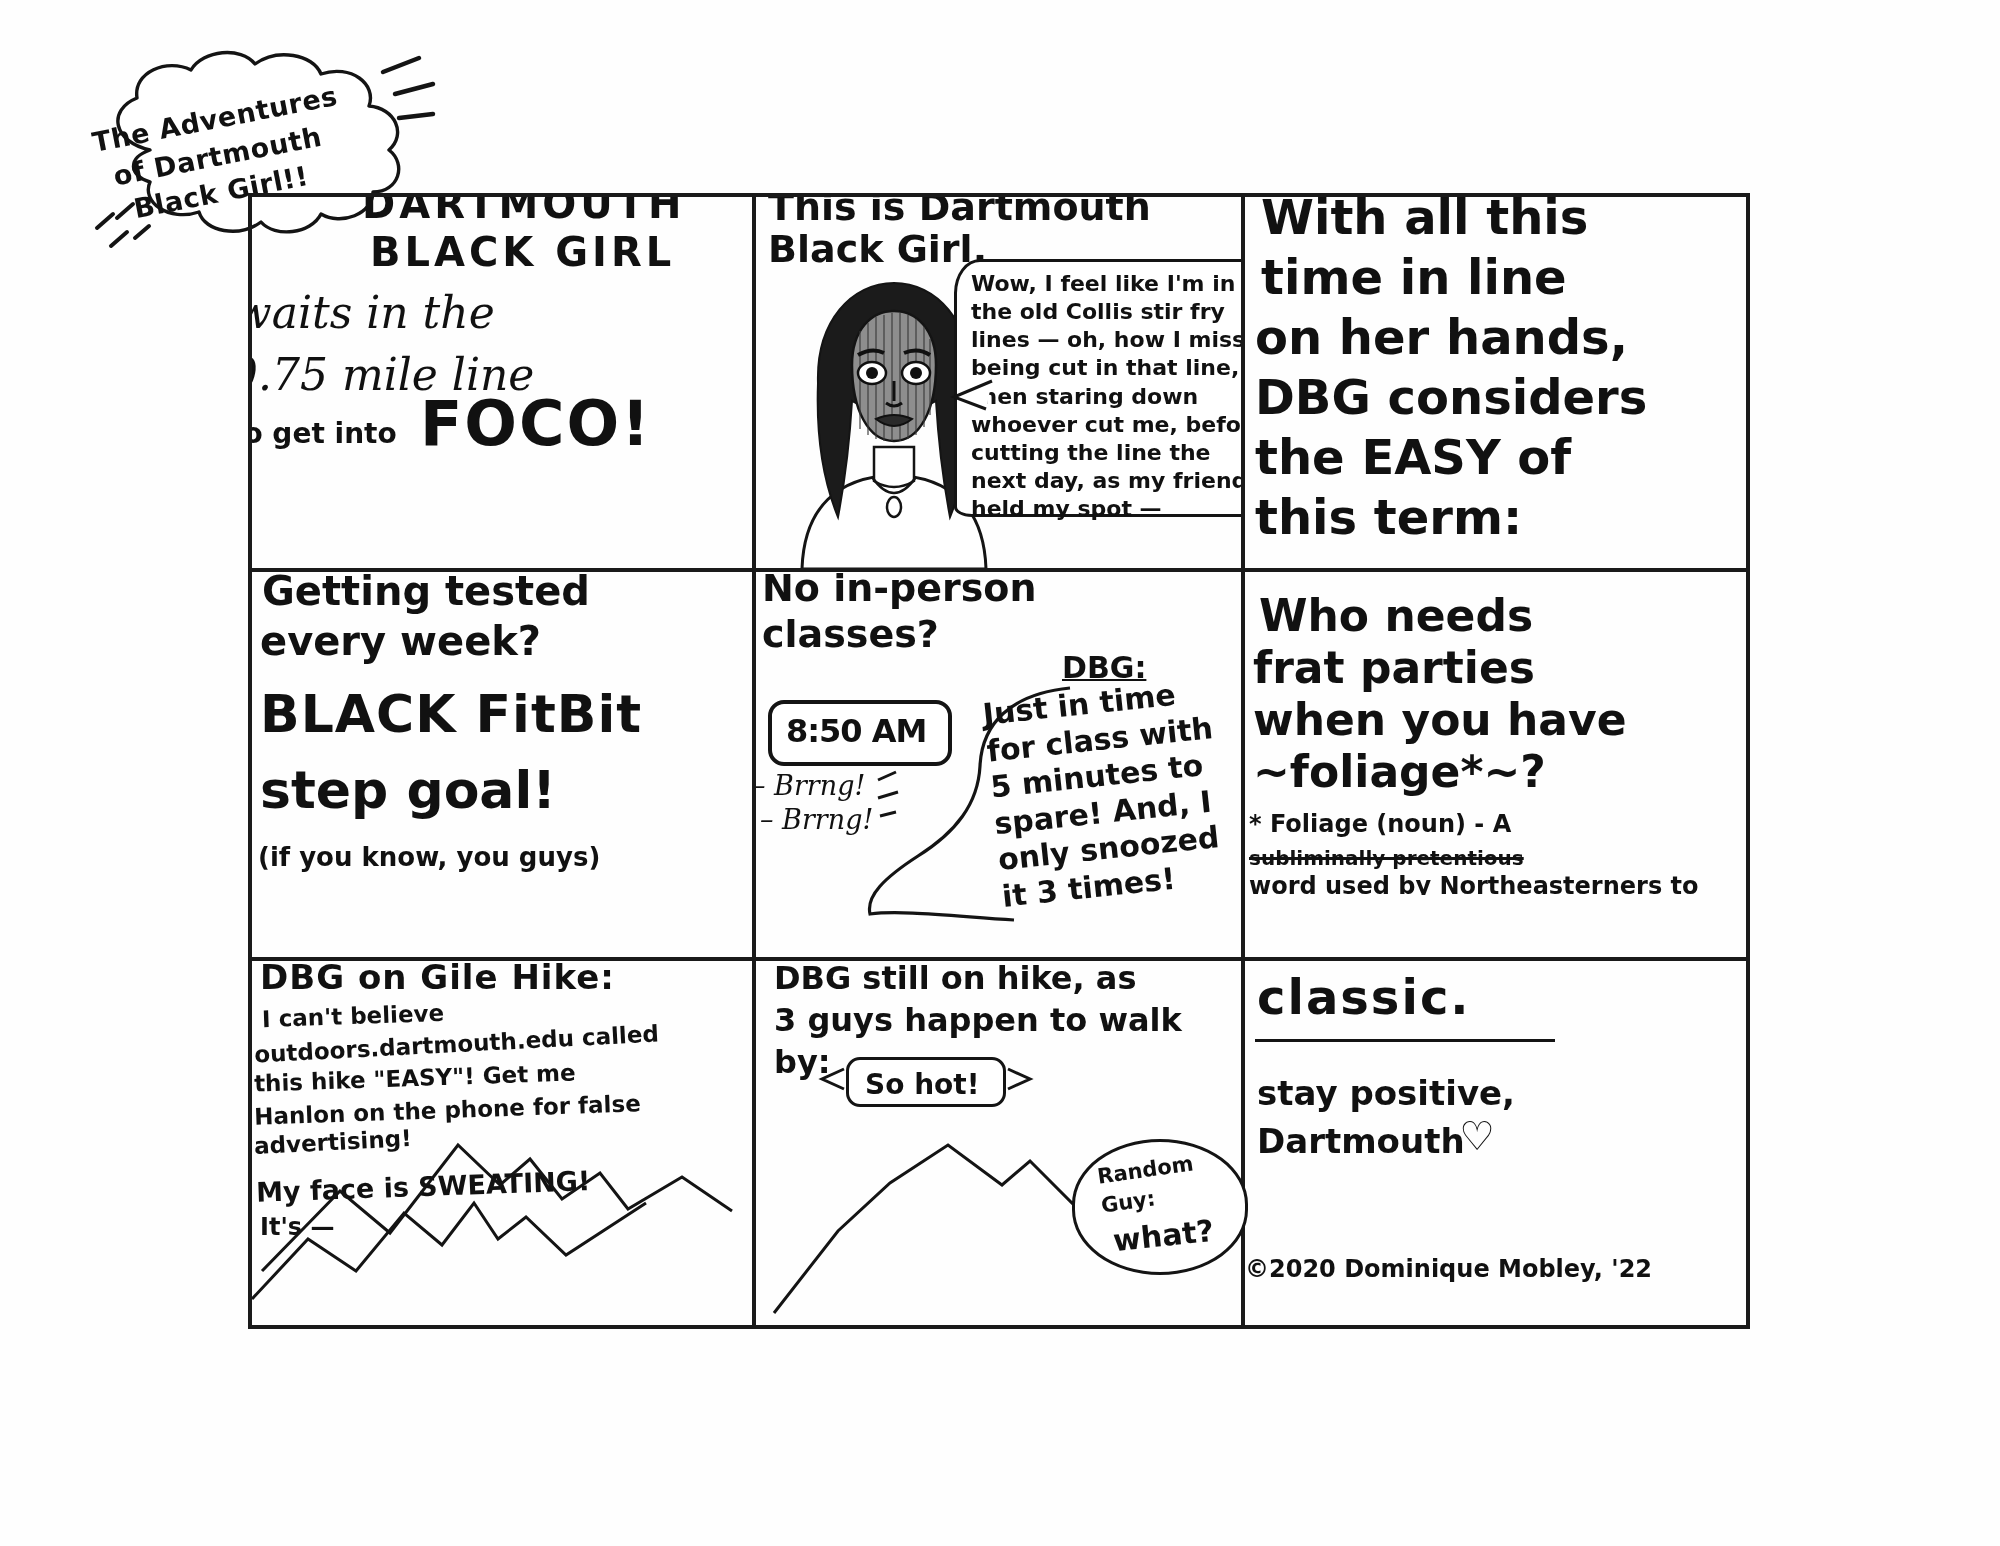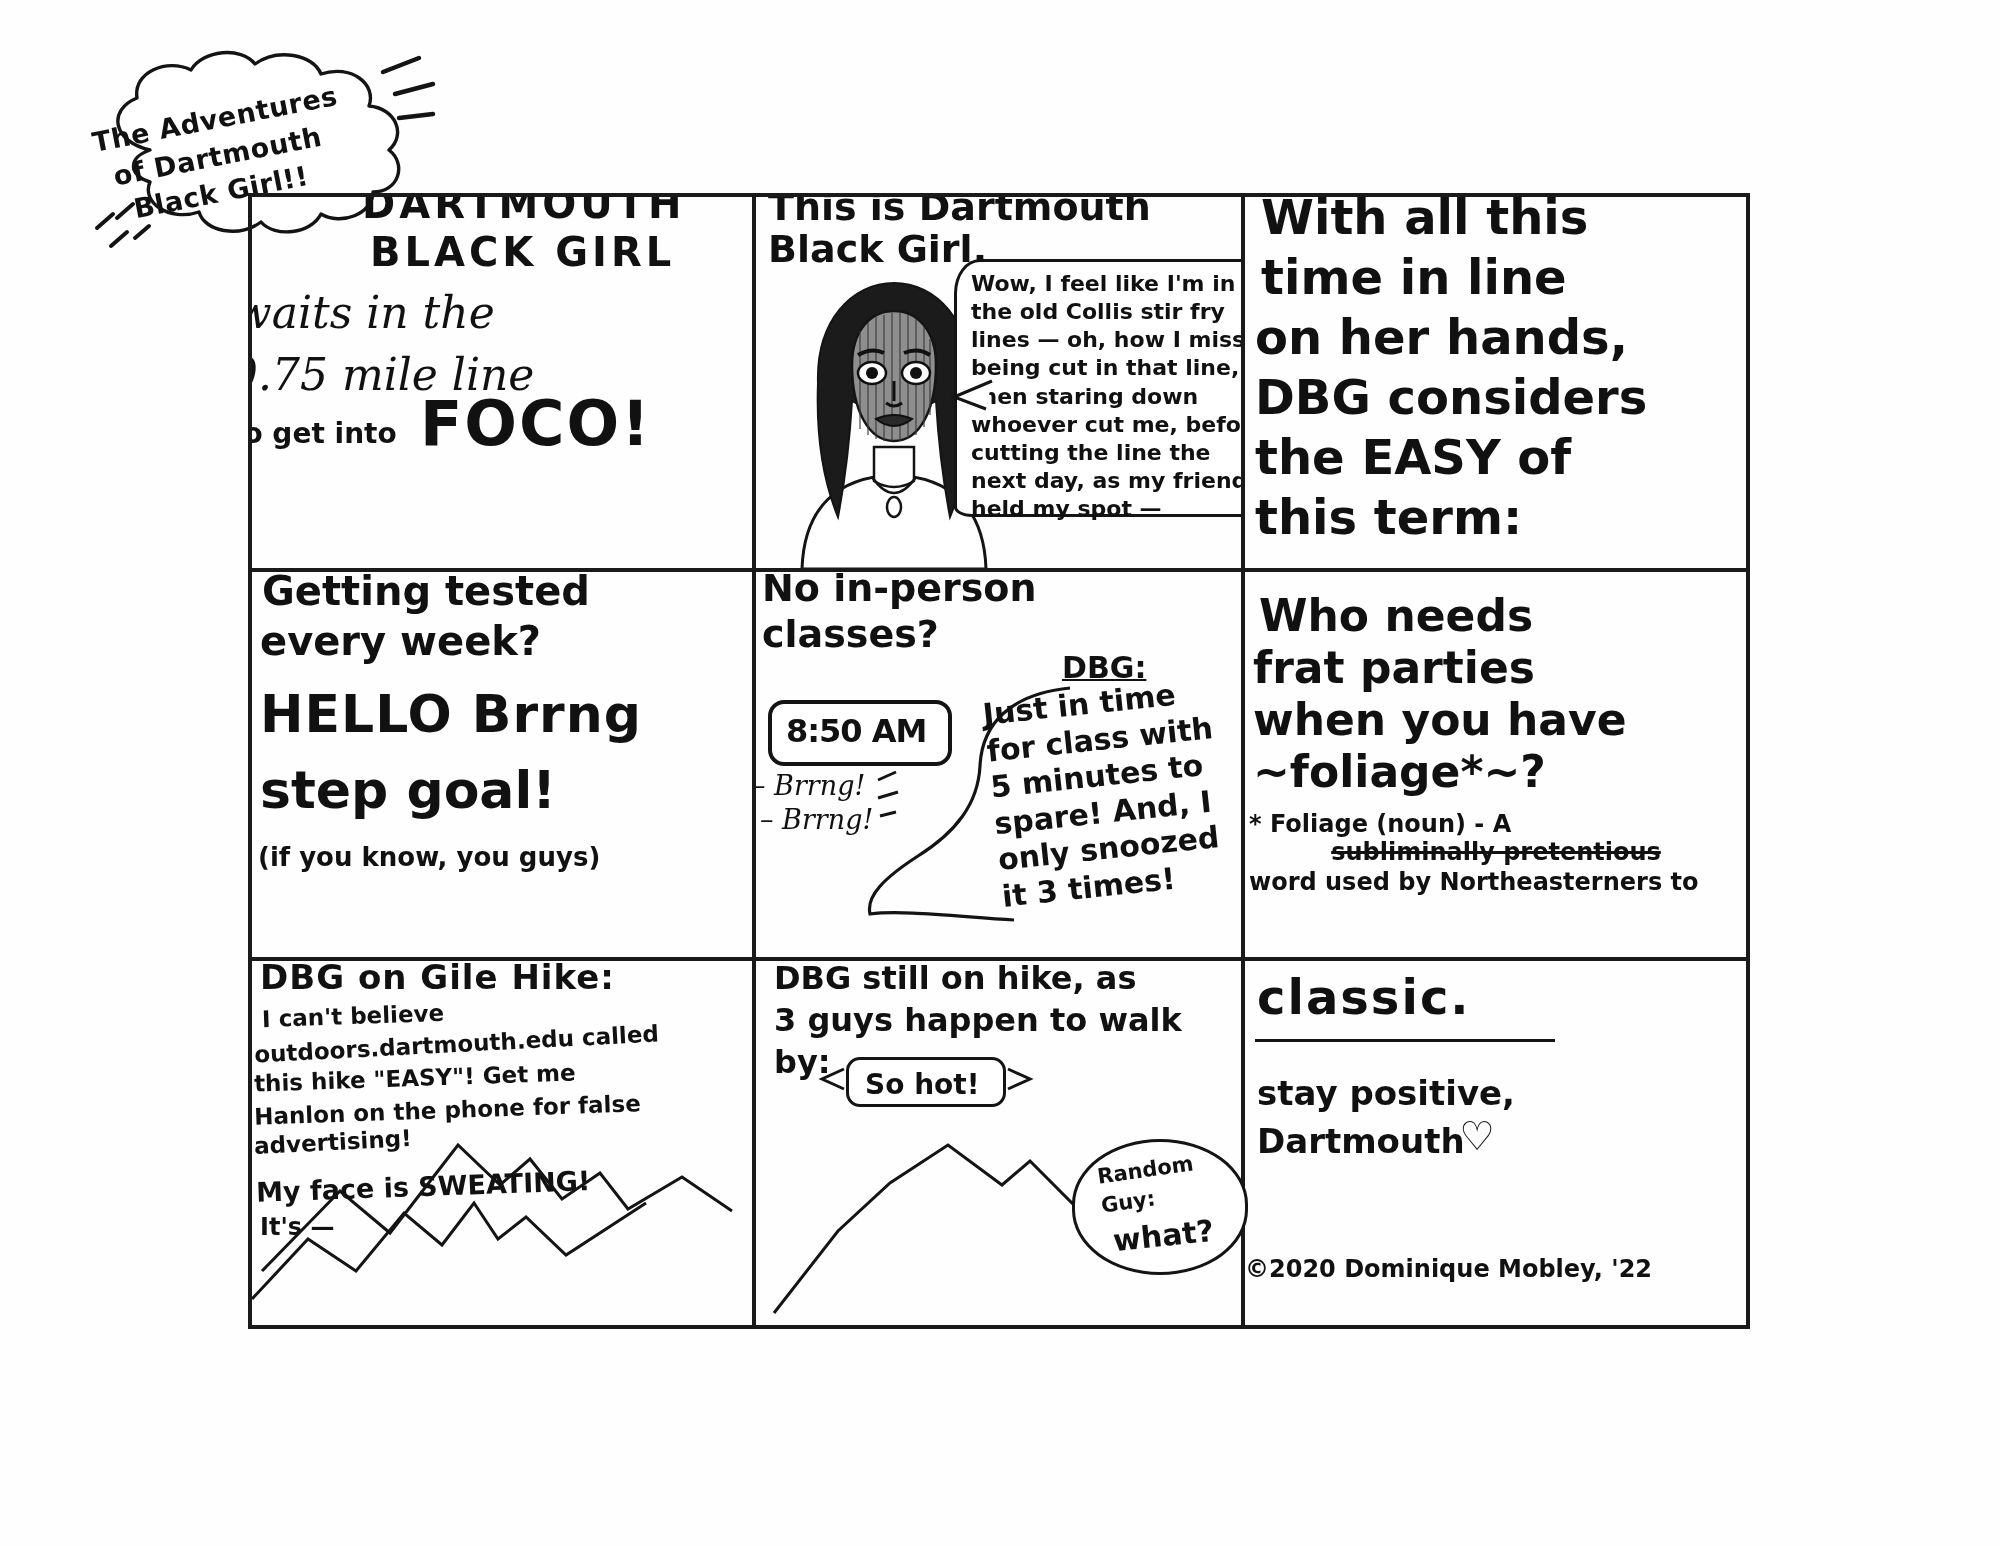--- a/index.html
+++ b/index.html
@@ -208,21 +208,21 @@
       <div class="hw hw-print" style="left:16px; top:52px; font-size:48px;">time in line</div>
       <div class="hw hw-print" style="left:10px; top:112px; font-size:48px;">on her hands,</div>
       <div class="hw hw-print" style="left:10px; top:172px; font-size:48px;">DBG considers</div>
       <div class="hw hw-print" style="left:10px; top:232px; font-size:48px;">the EASY of</div>
       <div class="hw hw-print" style="left:10px; top:292px; font-size:48px;">this term:</div>
     </div>
 
     <div class="panel" style="left:4px; top:379px; width:500px; height:385px;padding-left:38px;">
       <div class="hw hw-print" style="left:10px; top:-4px; font-size:40px;">Getting tested</div>
       <div class="hw hw-print" style="left:8px; top:46px; font-size:40px;">every week?</div>
-      <div class="hw hw-print" style="left:8px; top:112px; font-size:52px; letter-spacing:1px;">HELLO Brrng</div>
+      <div class="hw hw-print" style="left:8px; top:112px; font-size:52px; letter-spacing:1px;">BLACK FitBit</div>
       <div class="hw hw-print" style="left:8px; top:188px; font-size:52px;">step goal!</div>
       <div class="hw hw-print" style="left:6px; top:270px; font-size:26px;">(if you know, you guys)</div>
     </div>
 
     <div class="panel" style="left:508px; top:379px; width:485px; height:385px;">
       <div class="hw hw-print" style="left:6px; top:-6px; font-size:38px;">No in-person</div>
       <div class="hw hw-print" style="left:6px; top:40px; font-size:38px;">classes?</div>
 
       <div style="position:absolute; left:12px; top:128px; width:176px; height:58px;
                   border:4px solid #141414; border-radius:16px; background:#fff;">
@@ -250,21 +250,21 @@
     </div>
 
     <div class="panel" style="left:997px; top:379px; width:501px; height:323px;">
       <div class="hw hw-print" style="left:14px; top:18px; font-size:44px;">Who needs</div>
       <div class="hw hw-print" style="left:8px; top:70px; font-size:44px;">frat parties</div>
       <div class="hw hw-print" style="left:8px; top:122px; font-size:44px;">when you have</div>
       <div class="hw hw-print" style="left:8px; top:174px; font-size:44px;">~foliage*~?</div>
 
       <div style="position:absolute; left:4px; top:238px; width:494px;">
         <div class="hw hw-print" style="position:relative; font-size:24px;">* Foliage (noun) - A</div>
-        <div class="hw hw-print strike" style="position:relative; font-size:24px; margin-top:0;text-align:center;">subliminally pretentious</div>
+        <div class="hw hw-print strike" style="position:relative; font-size:20px; margin-top:8px;">subliminally pretentious</div>
         <div class="hw hw-print" style="position:relative; font-size:24px; margin-top:2px; line-height:1.18;">word used by Northeasterners to describe colorful fall leaves.</div>
       </div>
     </div>
 
     <div class="panel" style="left:4px; top:768px; width:500px; height:364px;">
       <div class="hw hw-print" style="left:8px; top:-4px; font-size:34px; letter-spacing:1px;">DBG on Gile Hike:</div>
       <div class="hw hw-print" style="left:10px; top:42px; font-size:23px; transform:rotate(-2deg);">I can't believe</div>
       <div class="hw hw-print" style="left:2px; top:70px; font-size:23px; transform:rotate(-3deg);">outdoors.dartmouth.edu called</div>
       <div class="hw hw-print" style="left:2px; top:104px; font-size:23px; transform:rotate(-2deg);">this hike "EASY"! Get me</div>
       <div class="hw hw-print" style="left:2px; top:136px; font-size:23px; transform:rotate(-2deg);">Hanlon on the phone for false</div>

